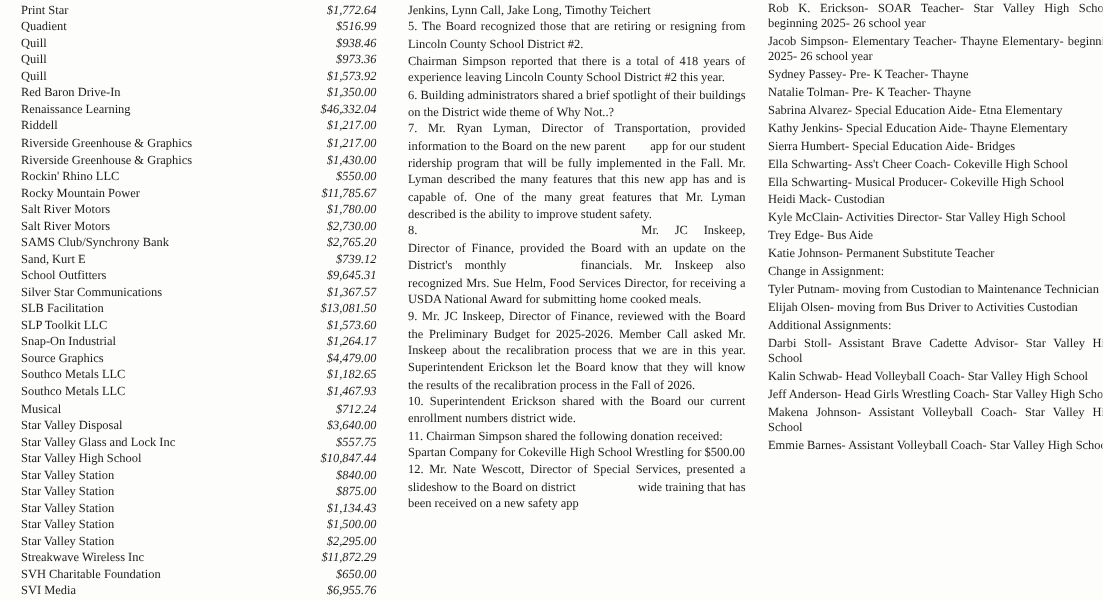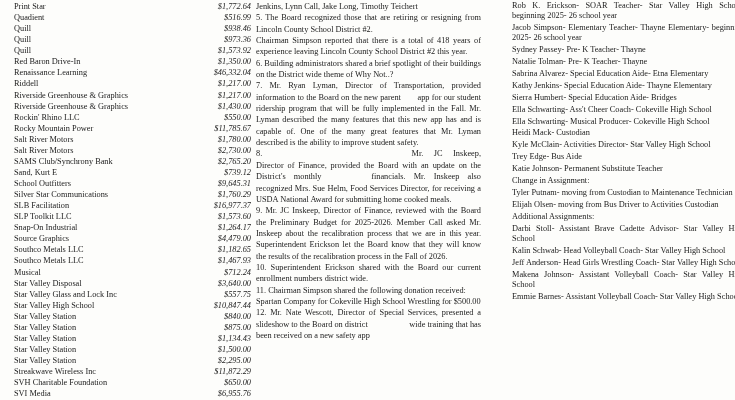--- a/index.html
+++ b/index.html
@@ -12,21 +12,21 @@
   }
   .page { position: relative; width: 686px; height: 400px; background: #fdfdfb; }
   .col { position: absolute; top: 1px; height: 399px; overflow: hidden; }
 
   
   .col-left { left: 14px; width: 237px; font-size: 8.3px; }
   .vrow { display: flex; justify-content: space-between; line-height: 11.06px; white-space: nowrap; }
   .vamt { text-align: right; padding-left: 6px; font-style: italic; }
 
   
-  .col-mid { left: 256px; width: 225px; font-size: 8.3px; line-height: 11.35px; text-align: justify; }
+  .col-mid { left: 272px; width: 225px; font-size: 8.3px; line-height: 11.35px; text-align: justify; }
   .col-mid p { margin: 0; }
 
   
   .col-right { left: 512px; width: 233px; font-size: 8.3px; line-height: 9.95px; text-align: justify; }
   .col-right p { margin: 0 0 2px 0; }
 </style>
 </head>
 <body>
 
 <div class="page">
@@ -113,26 +113,26 @@
         <span class="vamt">$739.12</span>
       </div>
 
       <div class="vrow">
         <span class="vname">School Outfitters</span>
         <span class="vamt">$9,645.31</span>
       </div>
 
       <div class="vrow">
         <span class="vname">Silver Star Communications</span>
-        <span class="vamt">$1,760.29</span>
+        <span class="vamt">$1,367.57</span>
       </div>
 
       <div class="vrow">
         <span class="vname">SLB Facilitation</span>
-        <span class="vamt">$16,977.37</span>
+        <span class="vamt">$13,081.50</span>
       </div>
 
       <div class="vrow">
         <span class="vname">SLP Toolkit LLC</span>
         <span class="vamt">$1,573.60</span>
       </div>
 
       <div class="vrow">
         <span class="vname">Snap-On Industrial</span>
         <span class="vamt">$1,264.17</span>

